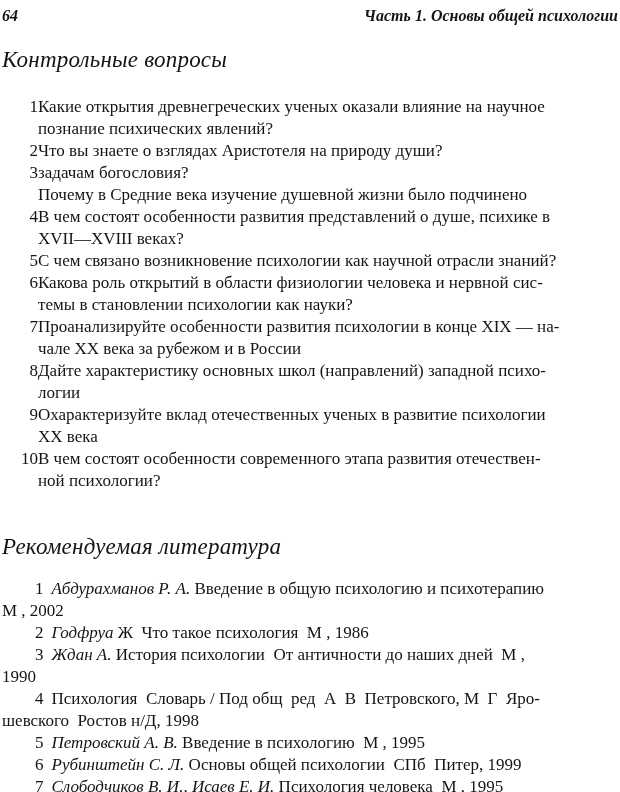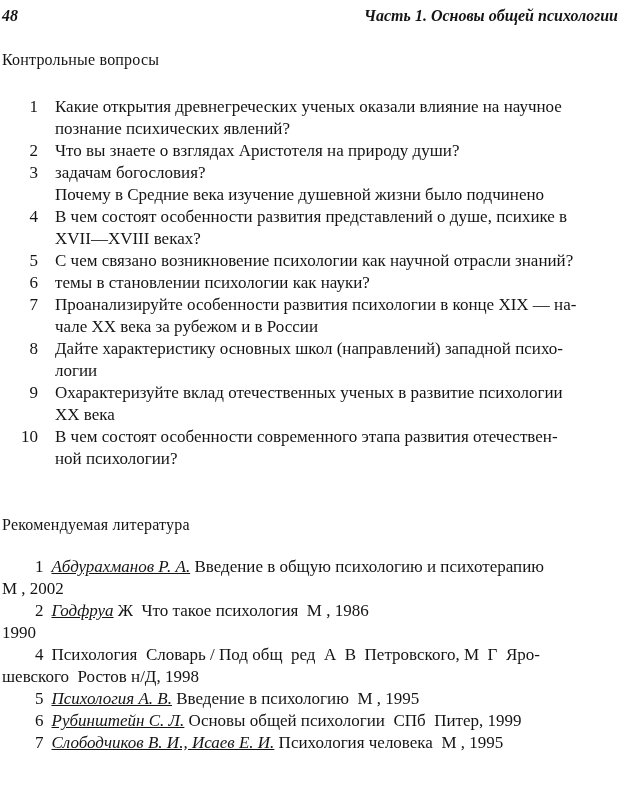--- a/index.html
+++ b/index.html
@@ -35,24 +35,25 @@
   .chapter {
     position: absolute;
     left: 0;
     right: 0;
     top: 0;
     text-align: right;
   }
   
   .section-title {
     margin: 20px 0 0 0;
-    font-size: 16px;
+    font-size: 23px;
     font-weight: normal;
     line-height: 27px;
     letter-spacing: 0.2px;
+    font-style: italic;
   }
   .section-title.lit {
     margin-top: 41px;
   }
   
   .qlist {
     margin-top: 23px;
     font-size: 17px;
   }
   .q-item {
@@ -60,50 +61,49 @@
     align-items: flex-start;
   }
   .qnum {
     flex: none;
     width: 36px;
     text-align: right;
     line-height: 22px;
     white-space: pre;
   }
   .qtext {
-    margin-left: 17px;
+    margin-left: 0;
     line-height: 22px;
   }
   .qline, .lit-line {
     white-space: pre;
     line-height: 22px;
   }
   
   .litlist {
     margin-top: 18px;
     font-size: 17px;
   }
   .lit-line.first {
     padding-left: 33px;
   }
   .lit-num {
     margin-right: 8px;
   }
   .it {
     font-style: italic;
-    text-decoration: underline;
   }
 </style>
 </head>
 <body>
 
 <div class="page">
 
   <div class="running-header">
-    <span class="pagenum">48</span>
+    <span class="pagenum">64</span>
     <span class="chapter">Часть 1. Основы общей психологии</span>
   </div>
 
   <h1 class="section-title">Контрольные вопросы</h1>
 
   <div id="questions-list" class="qlist">
       <div class="q-item">
         <div class="qnum">1</div>
         <div class="qtext">
           <div class="qline">Какие открытия древнегреческих ученых оказали влияние на научное</div>
@@ -132,20 +132,21 @@
       </div>
       <div class="q-item">
         <div class="qnum">5</div>
         <div class="qtext">
           <div class="qline">С чем связано возникновение психологии как научной отрасли знаний?</div>
         </div>
       </div>
       <div class="q-item">
         <div class="qnum">6</div>
         <div class="qtext">
+          <div class="qline">Какова роль открытий в области физиологии человека и нервной сис-</div>
           <div class="qline">темы в становлении психологии как науки?</div>
         </div>
       </div>
       <div class="q-item">
         <div class="qnum">7</div>
         <div class="qtext">
           <div class="qline">Проанализируйте особенности развития психологии в конце XIX — на-</div>
           <div class="qline">чале XX века за рубежом и в России</div>
         </div>
       </div>
@@ -176,28 +177,29 @@
 
   <div id="literature-list" class="litlist">
       <div class="lit-item">
         <div class="lit-line first"><span class="lit-num">1</span><span class="it">Абдурахманов Р. А.</span><span> Введение в общую психологию и психотерапию</span></div>
         <div class="lit-line"><span>М , 2002</span></div>
       </div>
       <div class="lit-item">
         <div class="lit-line first"><span class="lit-num">2</span><span class="it">Годфруа</span><span> Ж  Что такое психология  М , 1986</span></div>
       </div>
       <div class="lit-item">
+        <div class="lit-line first"><span class="lit-num">3</span><span class="it">Ждан А.</span><span> История психологии  От античности до наших дней  М ,</span></div>
         <div class="lit-line"><span>1990</span></div>
       </div>
       <div class="lit-item">
         <div class="lit-line first"><span class="lit-num">4</span><span>Психология  Словарь / Под общ  ред  А  В  Петровского, М  Г  Яро-</span></div>
         <div class="lit-line"><span>шевского  Ростов н/Д, 1998</span></div>
       </div>
       <div class="lit-item">
-        <div class="lit-line first"><span class="lit-num">5</span><span class="it">Психология А. В.</span><span> Введение в психологию  М , 1995</span></div>
+        <div class="lit-line first"><span class="lit-num">5</span><span class="it">Петровский А. В.</span><span> Введение в психологию  М , 1995</span></div>
       </div>
       <div class="lit-item">
         <div class="lit-line first"><span class="lit-num">6</span><span class="it">Рубинштейн С. Л.</span><span> Основы общей психологии  СПб  Питер, 1999</span></div>
       </div>
       <div class="lit-item">
         <div class="lit-line first"><span class="lit-num">7</span><span class="it">Слободчиков В. И., Исаев Е. И.</span><span> Психология человека  М , 1995</span></div>
       </div>
     </div>
 
 </div>

